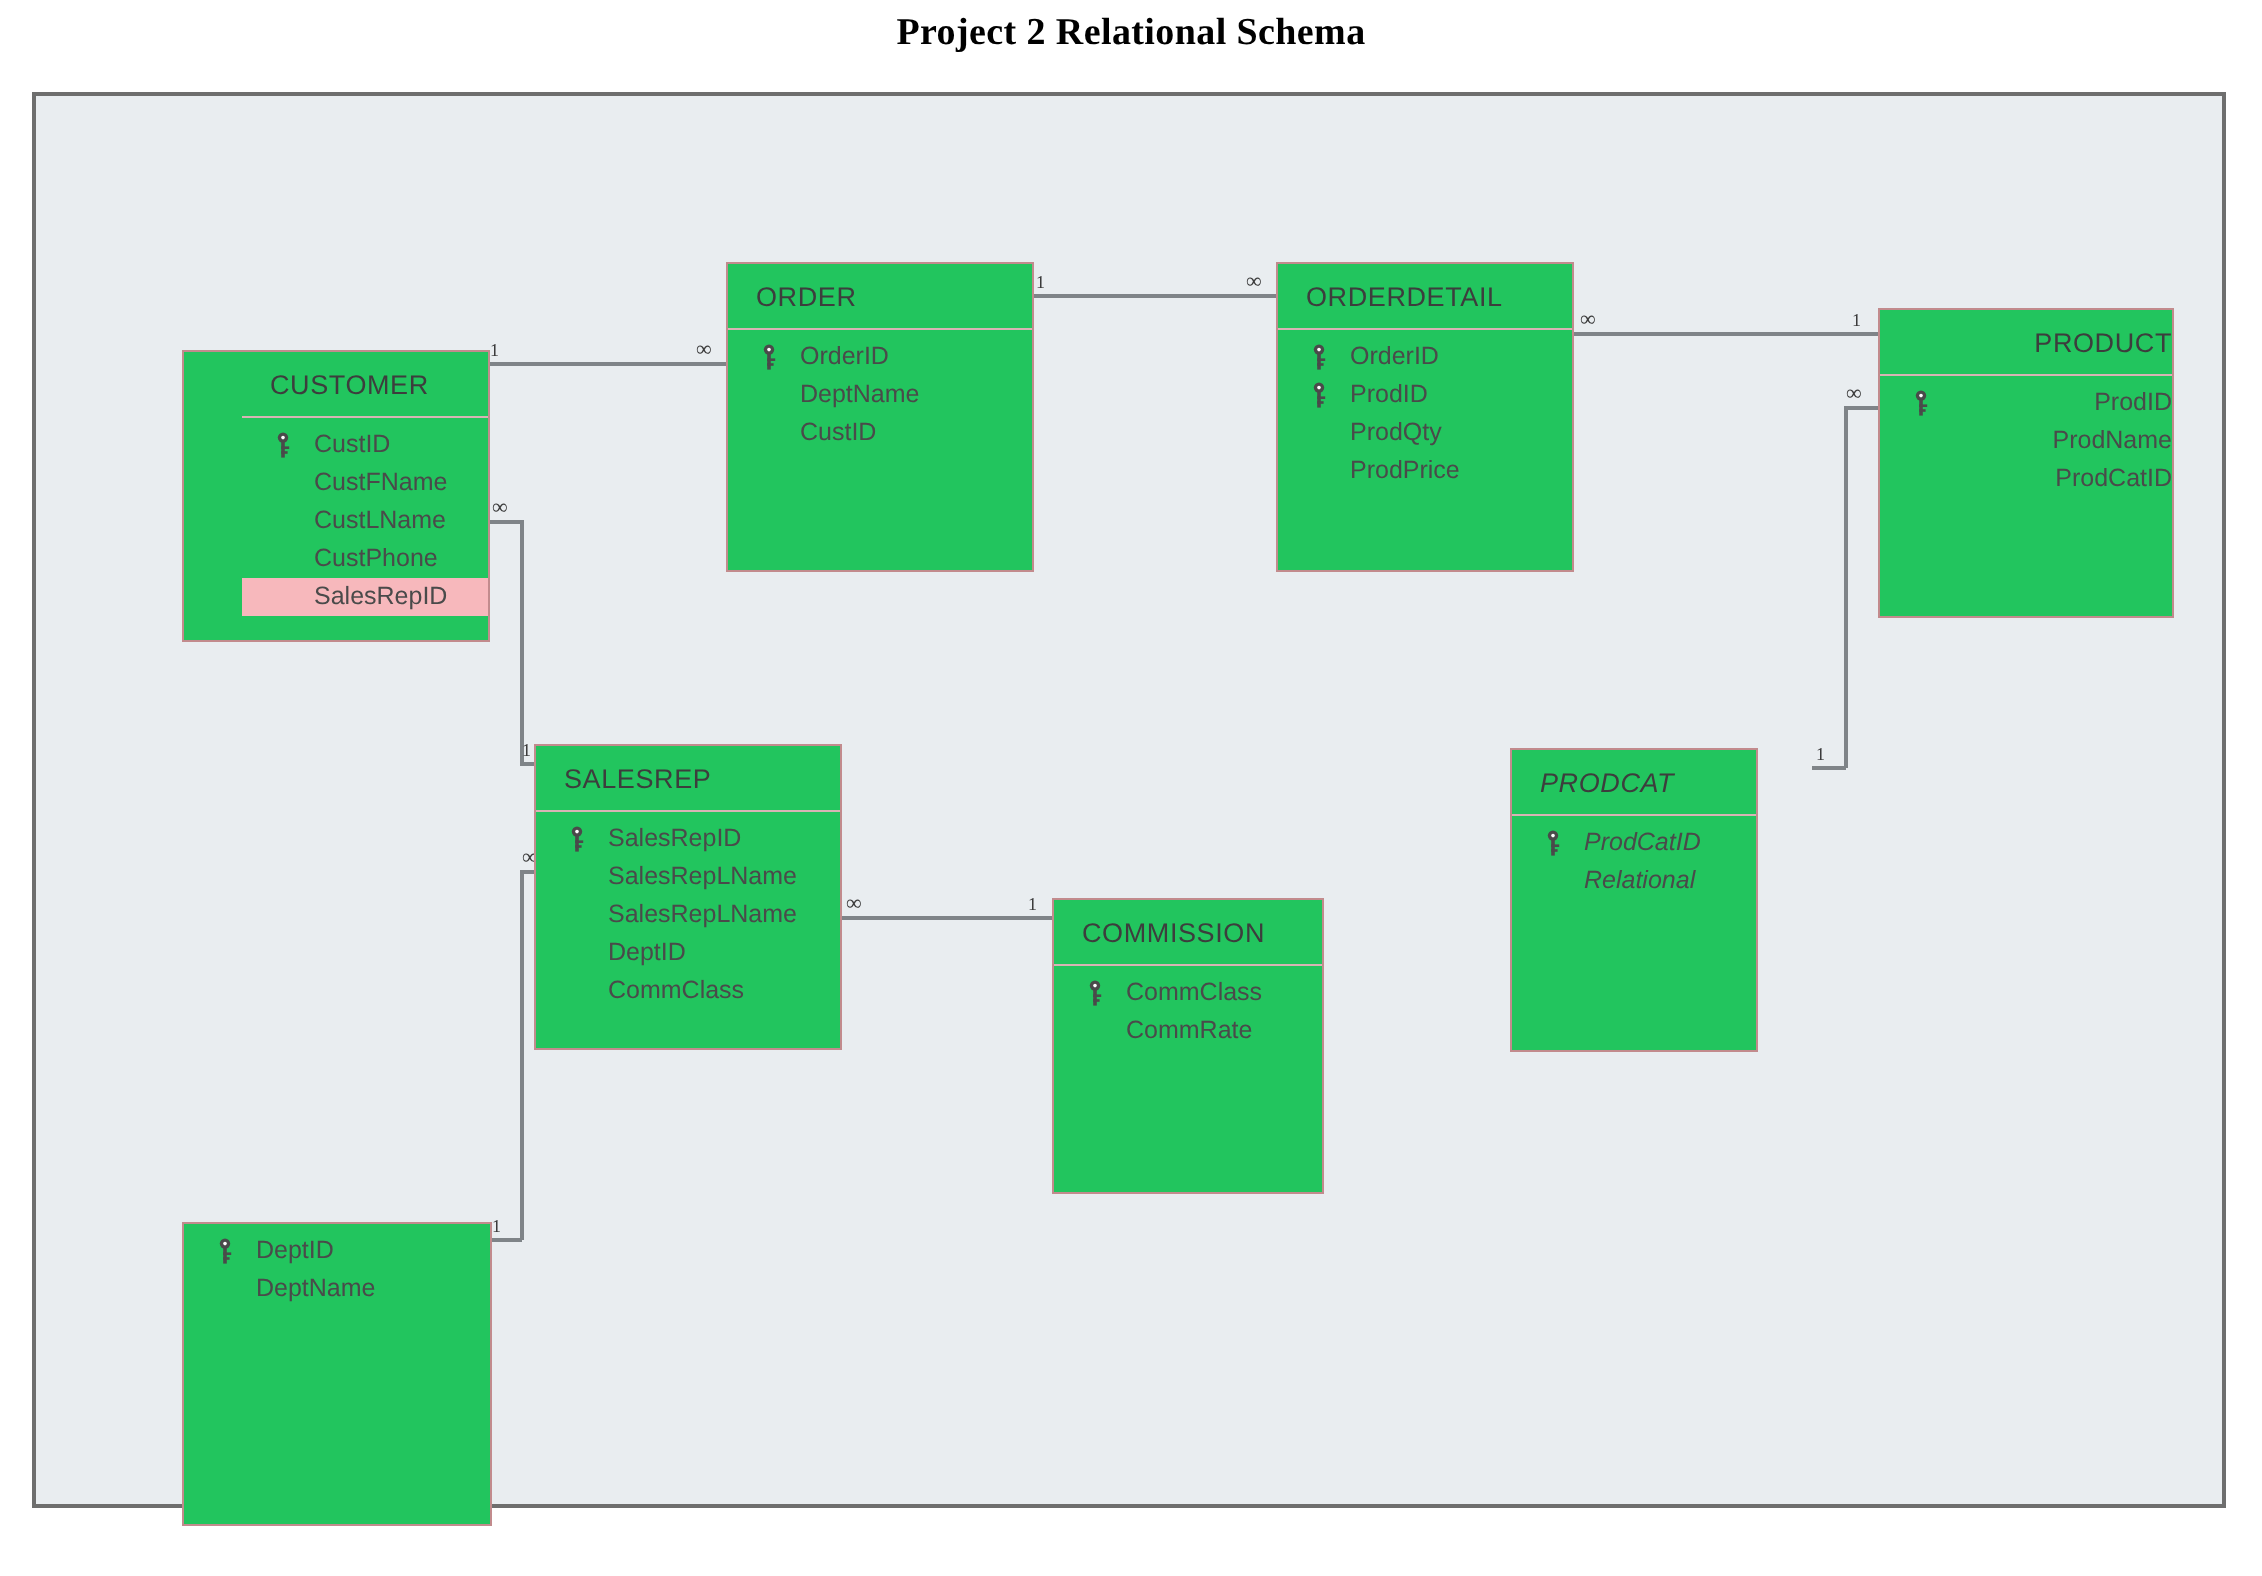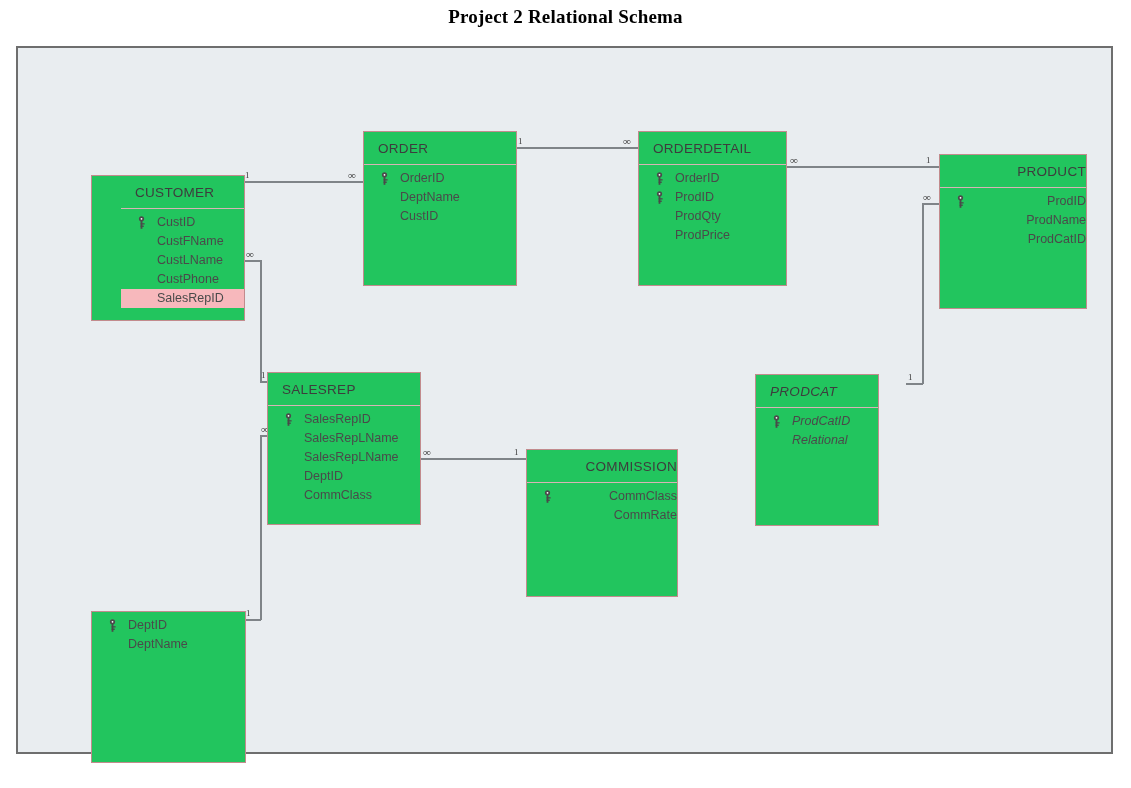--- a/index.html
+++ b/index.html
@@ -262,21 +262,21 @@
       </div>
       <div class="attr">
         <span>DeptID</span>
       </div>
       <div class="attr">
         <span>CommClass</span>
       </div>
     </div>
   </div>
 
-  <div class="entity" style="left:508px; top:371px; width:152px; height:148px;text-align:right;">
+  <div class="entity" style="left:508px; top:371px; width:136px; height:148px;">
     <div class="entity-title">COMMISSION</div>
     <div class="attr-list">
       <div class="attr">
         <svg class="key-icon" viewBox="0 0 9 13">
           <circle cx="4.5" cy="2.8" r="2.6" fill="#4a4a4a"></circle>
           <circle cx="4.5" cy="2.8" r="0.9" fill="#ffffff"></circle>
           <rect x="3.6" y="4.8" width="1.8" height="8" fill="#4a4a4a"></rect>
           <rect x="3.6" y="7.2" width="4" height="1.3" fill="#4a4a4a"></rect>
           <rect x="3.6" y="9.6" width="3.2" height="1.3" fill="#4a4a4a"></rect>
         </svg>

